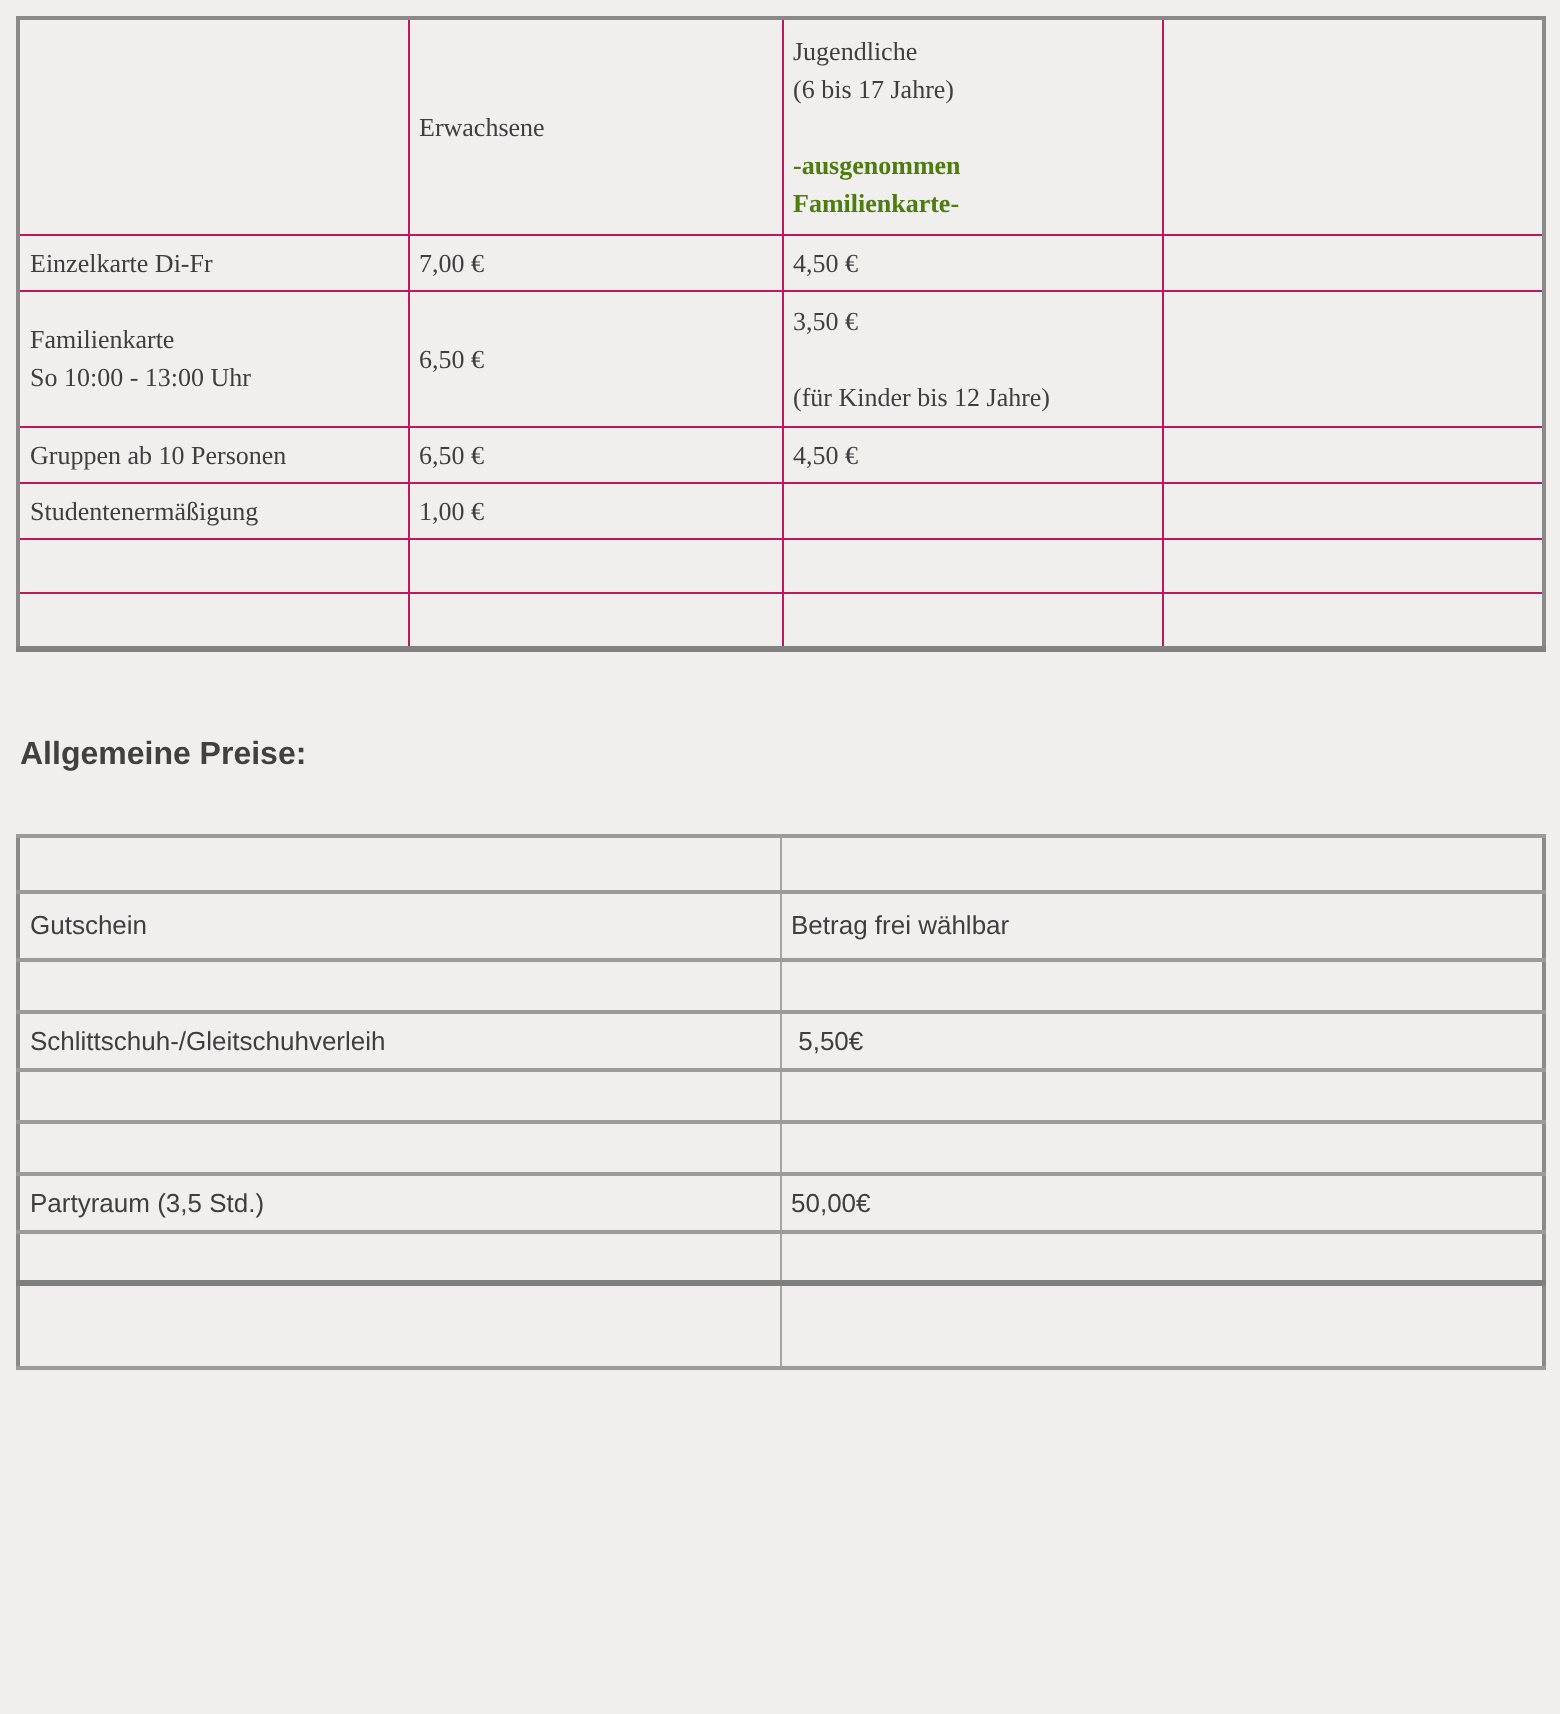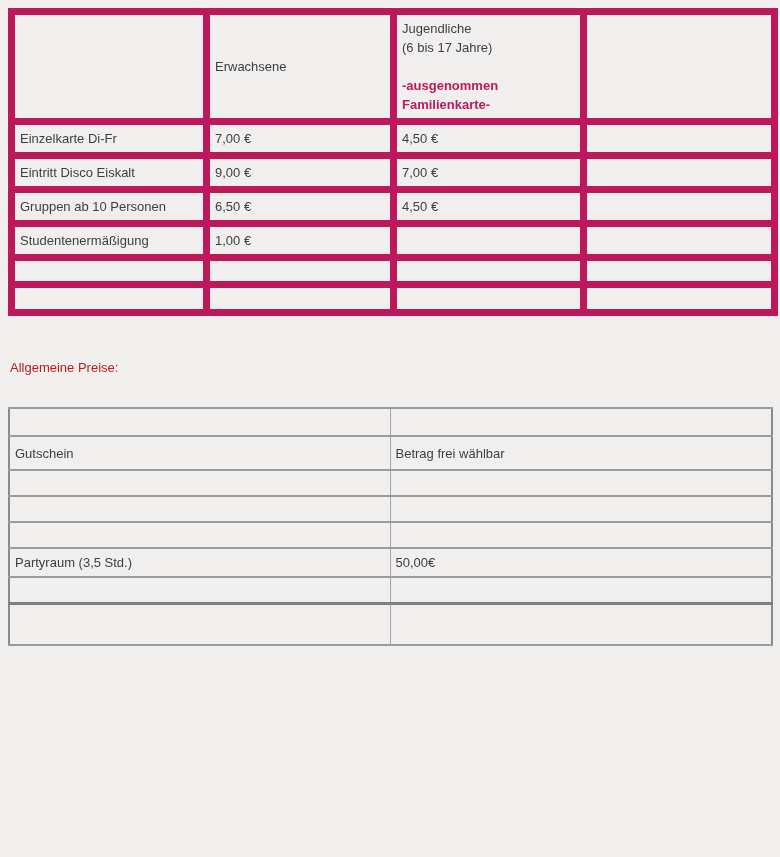--- a/index.html
+++ b/index.html
@@ -30,43 +30,44 @@
     vertical-align: middle;
     white-space: pre-line;
     overflow: hidden;
   }
   
   .t1 {
     border: 2px solid #8a8a8a;
     border-bottom: 3px solid #828282;
   }
   .t1 td {
-    border: 7px solid #be185d;
+    border: 1px solid #be185d;
+    font-family: Liberation Serif, serif;
   }
   
   .t2 {
     border: 2px solid #8a8a8a;
   }
   .t2 td {
     border: 1px solid #a5a5a5;
     border-top: 2px solid #9b9b9b;
     border-bottom: 2px solid #9b9b9b;
   }
   .t2 tr.heavy-bottom td {
     border-bottom: 3px solid #7e7e7e;
   }
   .bold {
     font-weight: bold;
-    color: #be185d;
+    color: #4d7c0f;
   }
   .section-heading {
     margin: 42px 0 30px 2px;
-    font-weight: normal;
-    font-size: 13px;
-    color: #b91c1c;
+    font-weight: bold;
+    font-size: 16px;
+    color: #404040;
   }
 </style>
 </head>
 <body>
 
 <div class="wrap">
 
   <table class="t1">
     <colgroup>
       <col style="width:195px">
@@ -84,24 +85,27 @@
 </span><span class="bold">-ausgenommen
 Familienkarte-</span></td>
         <td></td>
       </tr>
       <tr style="height:28px">
         <td>Einzelkarte Di-Fr</td>
         <td>7,00 €</td>
         <td>4,50 €</td>
         <td></td>
       </tr>
-      <tr style="height:29px">
-        <td>Eintritt Disco Eiskalt</td>
-        <td>9,00 €</td>
-        <td>7,00 €</td>
+      <tr style="height:68px">
+        <td>Familienkarte
+So 10:00 - 13:00 Uhr</td>
+        <td>6,50 €</td>
+        <td>3,50 €
+
+(für Kinder bis 12 Jahre)</td>
         <td></td>
       </tr>
       <tr style="height:28px">
         <td>Gruppen ab 10 Personen</td>
         <td>6,50 €</td>
         <td>4,50 €</td>
         <td></td>
       </tr>
       <tr style="height:28px">
         <td>Studentenermäßigung</td>
@@ -137,20 +141,24 @@
         <td></td>
       </tr>
       <tr style="height:34px">
         <td>Gutschein</td>
         <td>Betrag frei wählbar</td>
       </tr>
       <tr style="height:26px">
         <td></td>
         <td></td>
       </tr>
+      <tr style="height:28px">
+        <td>Schlittschuh-/Gleitschuhverleih</td>
+        <td>&nbsp;5,50€</td>
+      </tr>
       <tr style="height:26px">
         <td></td>
         <td></td>
       </tr>
       <tr style="height:26px">
         <td></td>
         <td></td>
       </tr>
       <tr style="height:29px">
         <td>Partyraum (3,5 Std.)</td>

